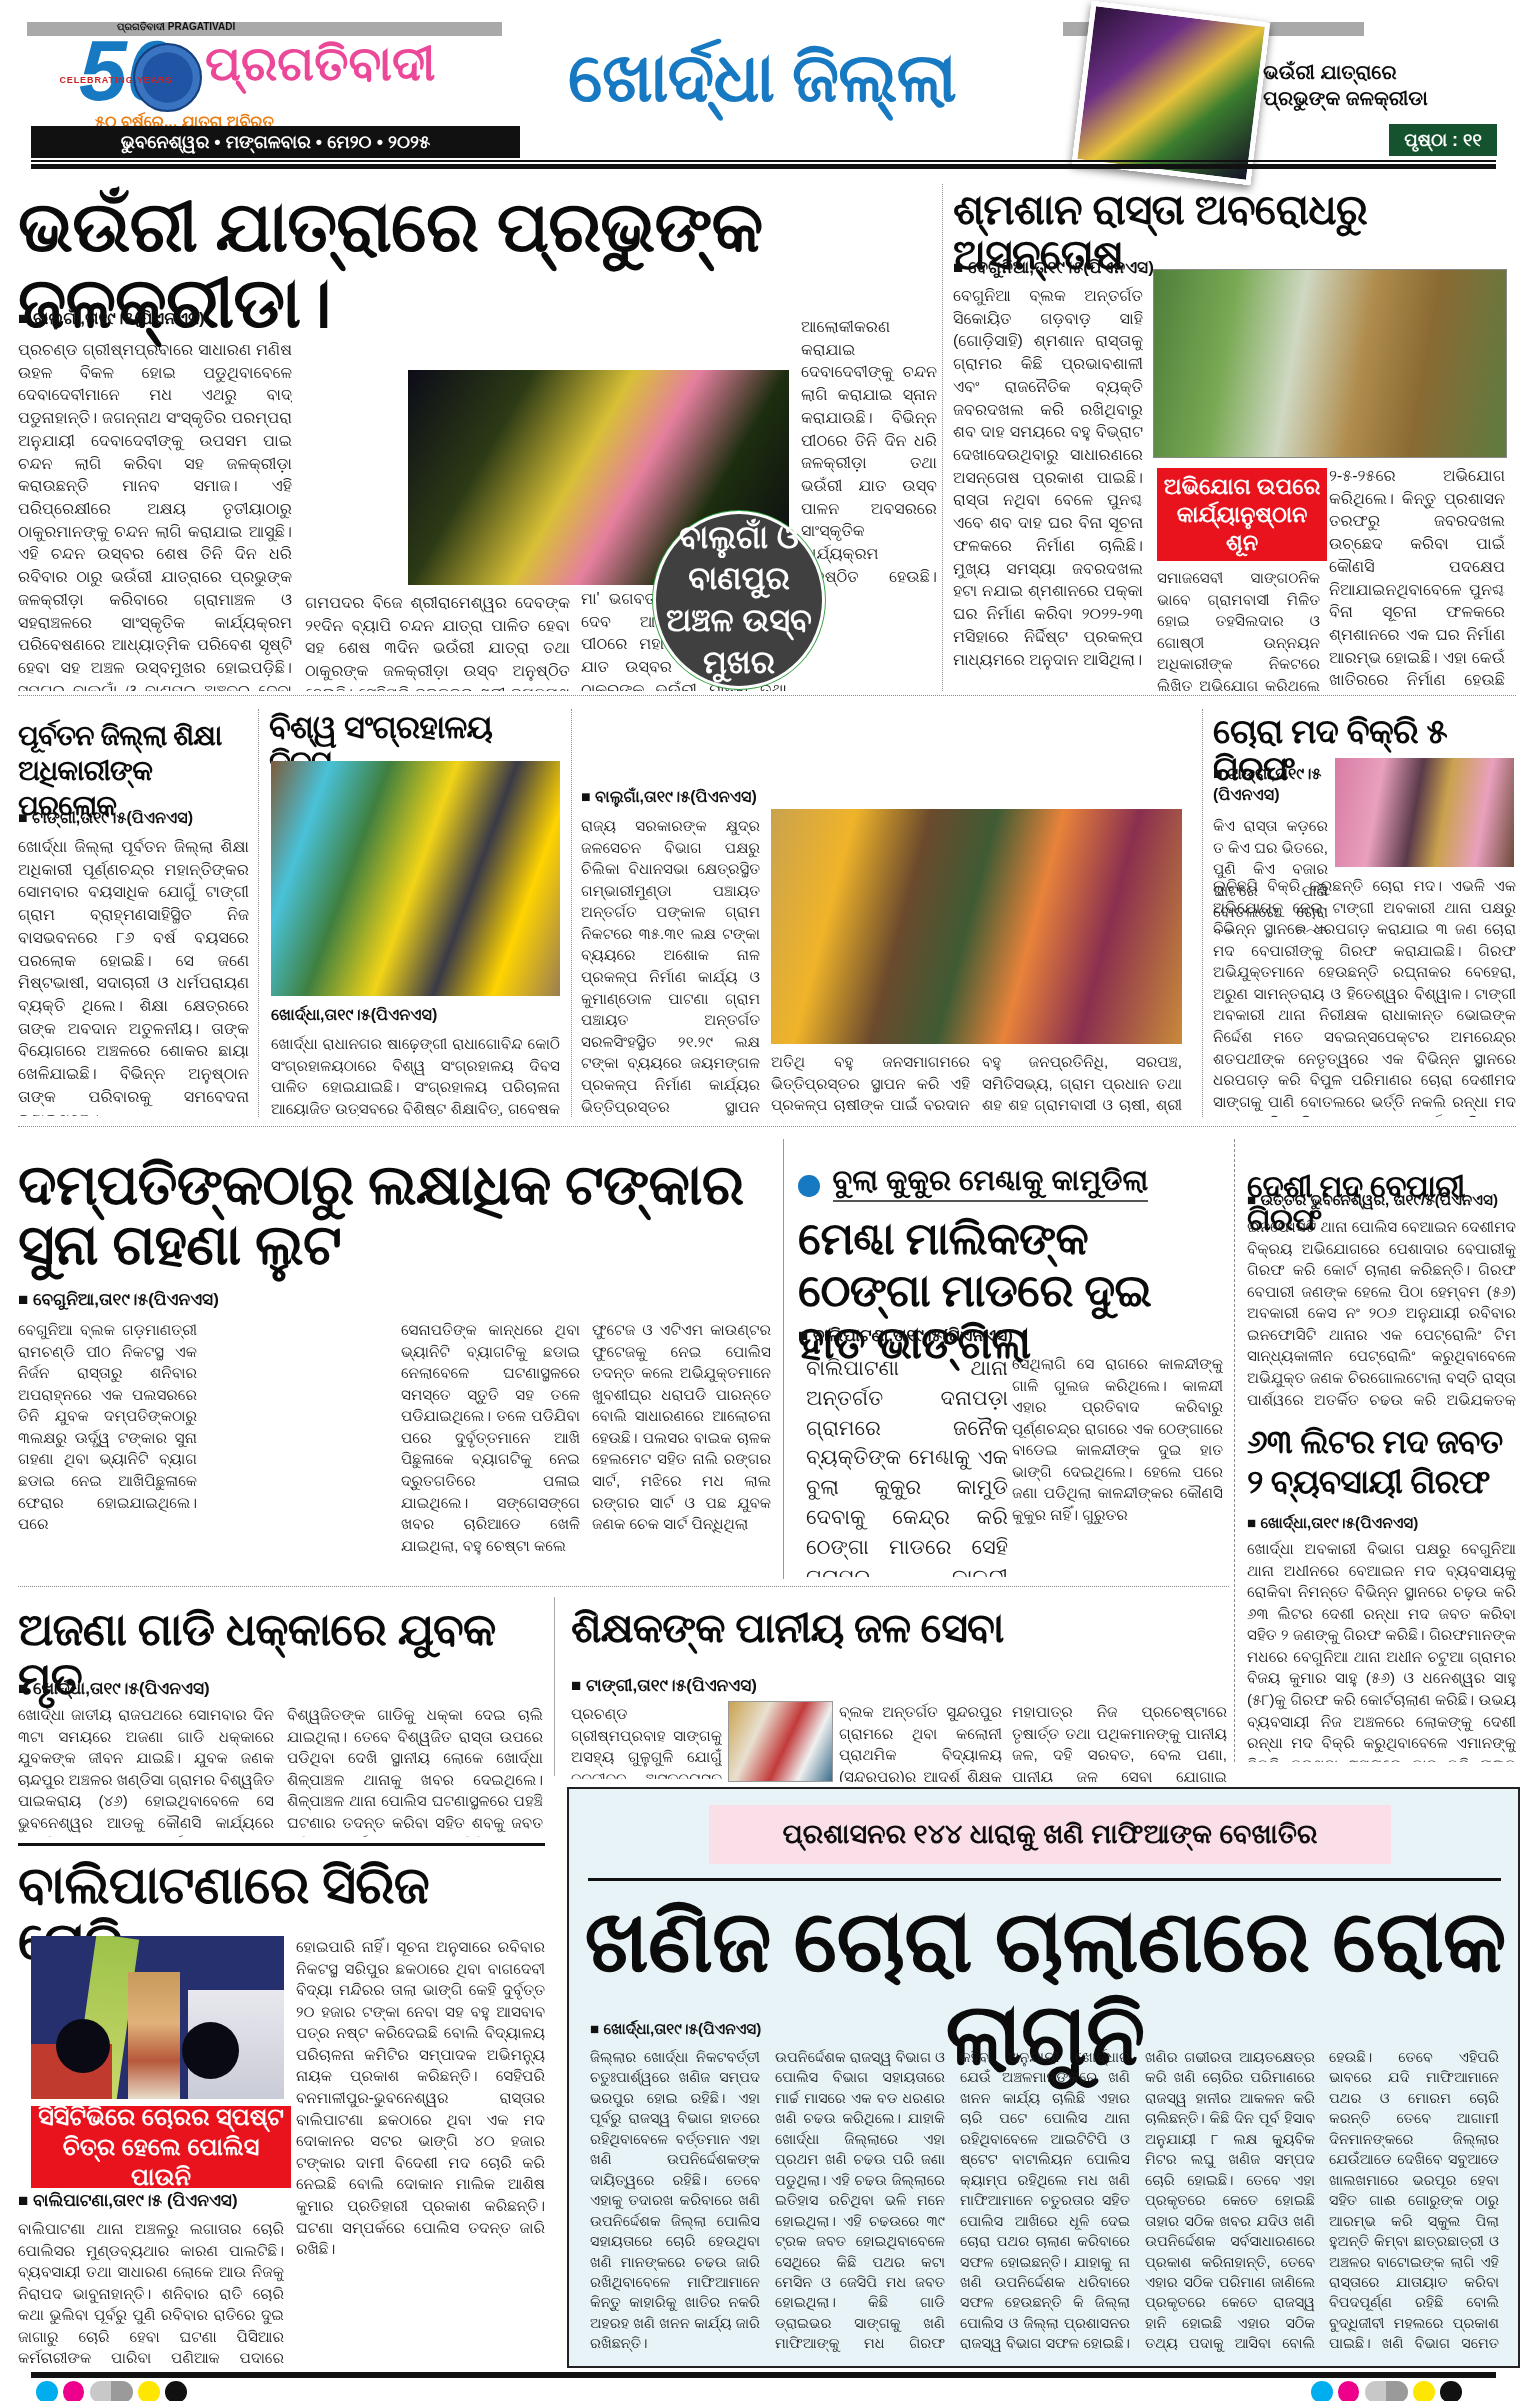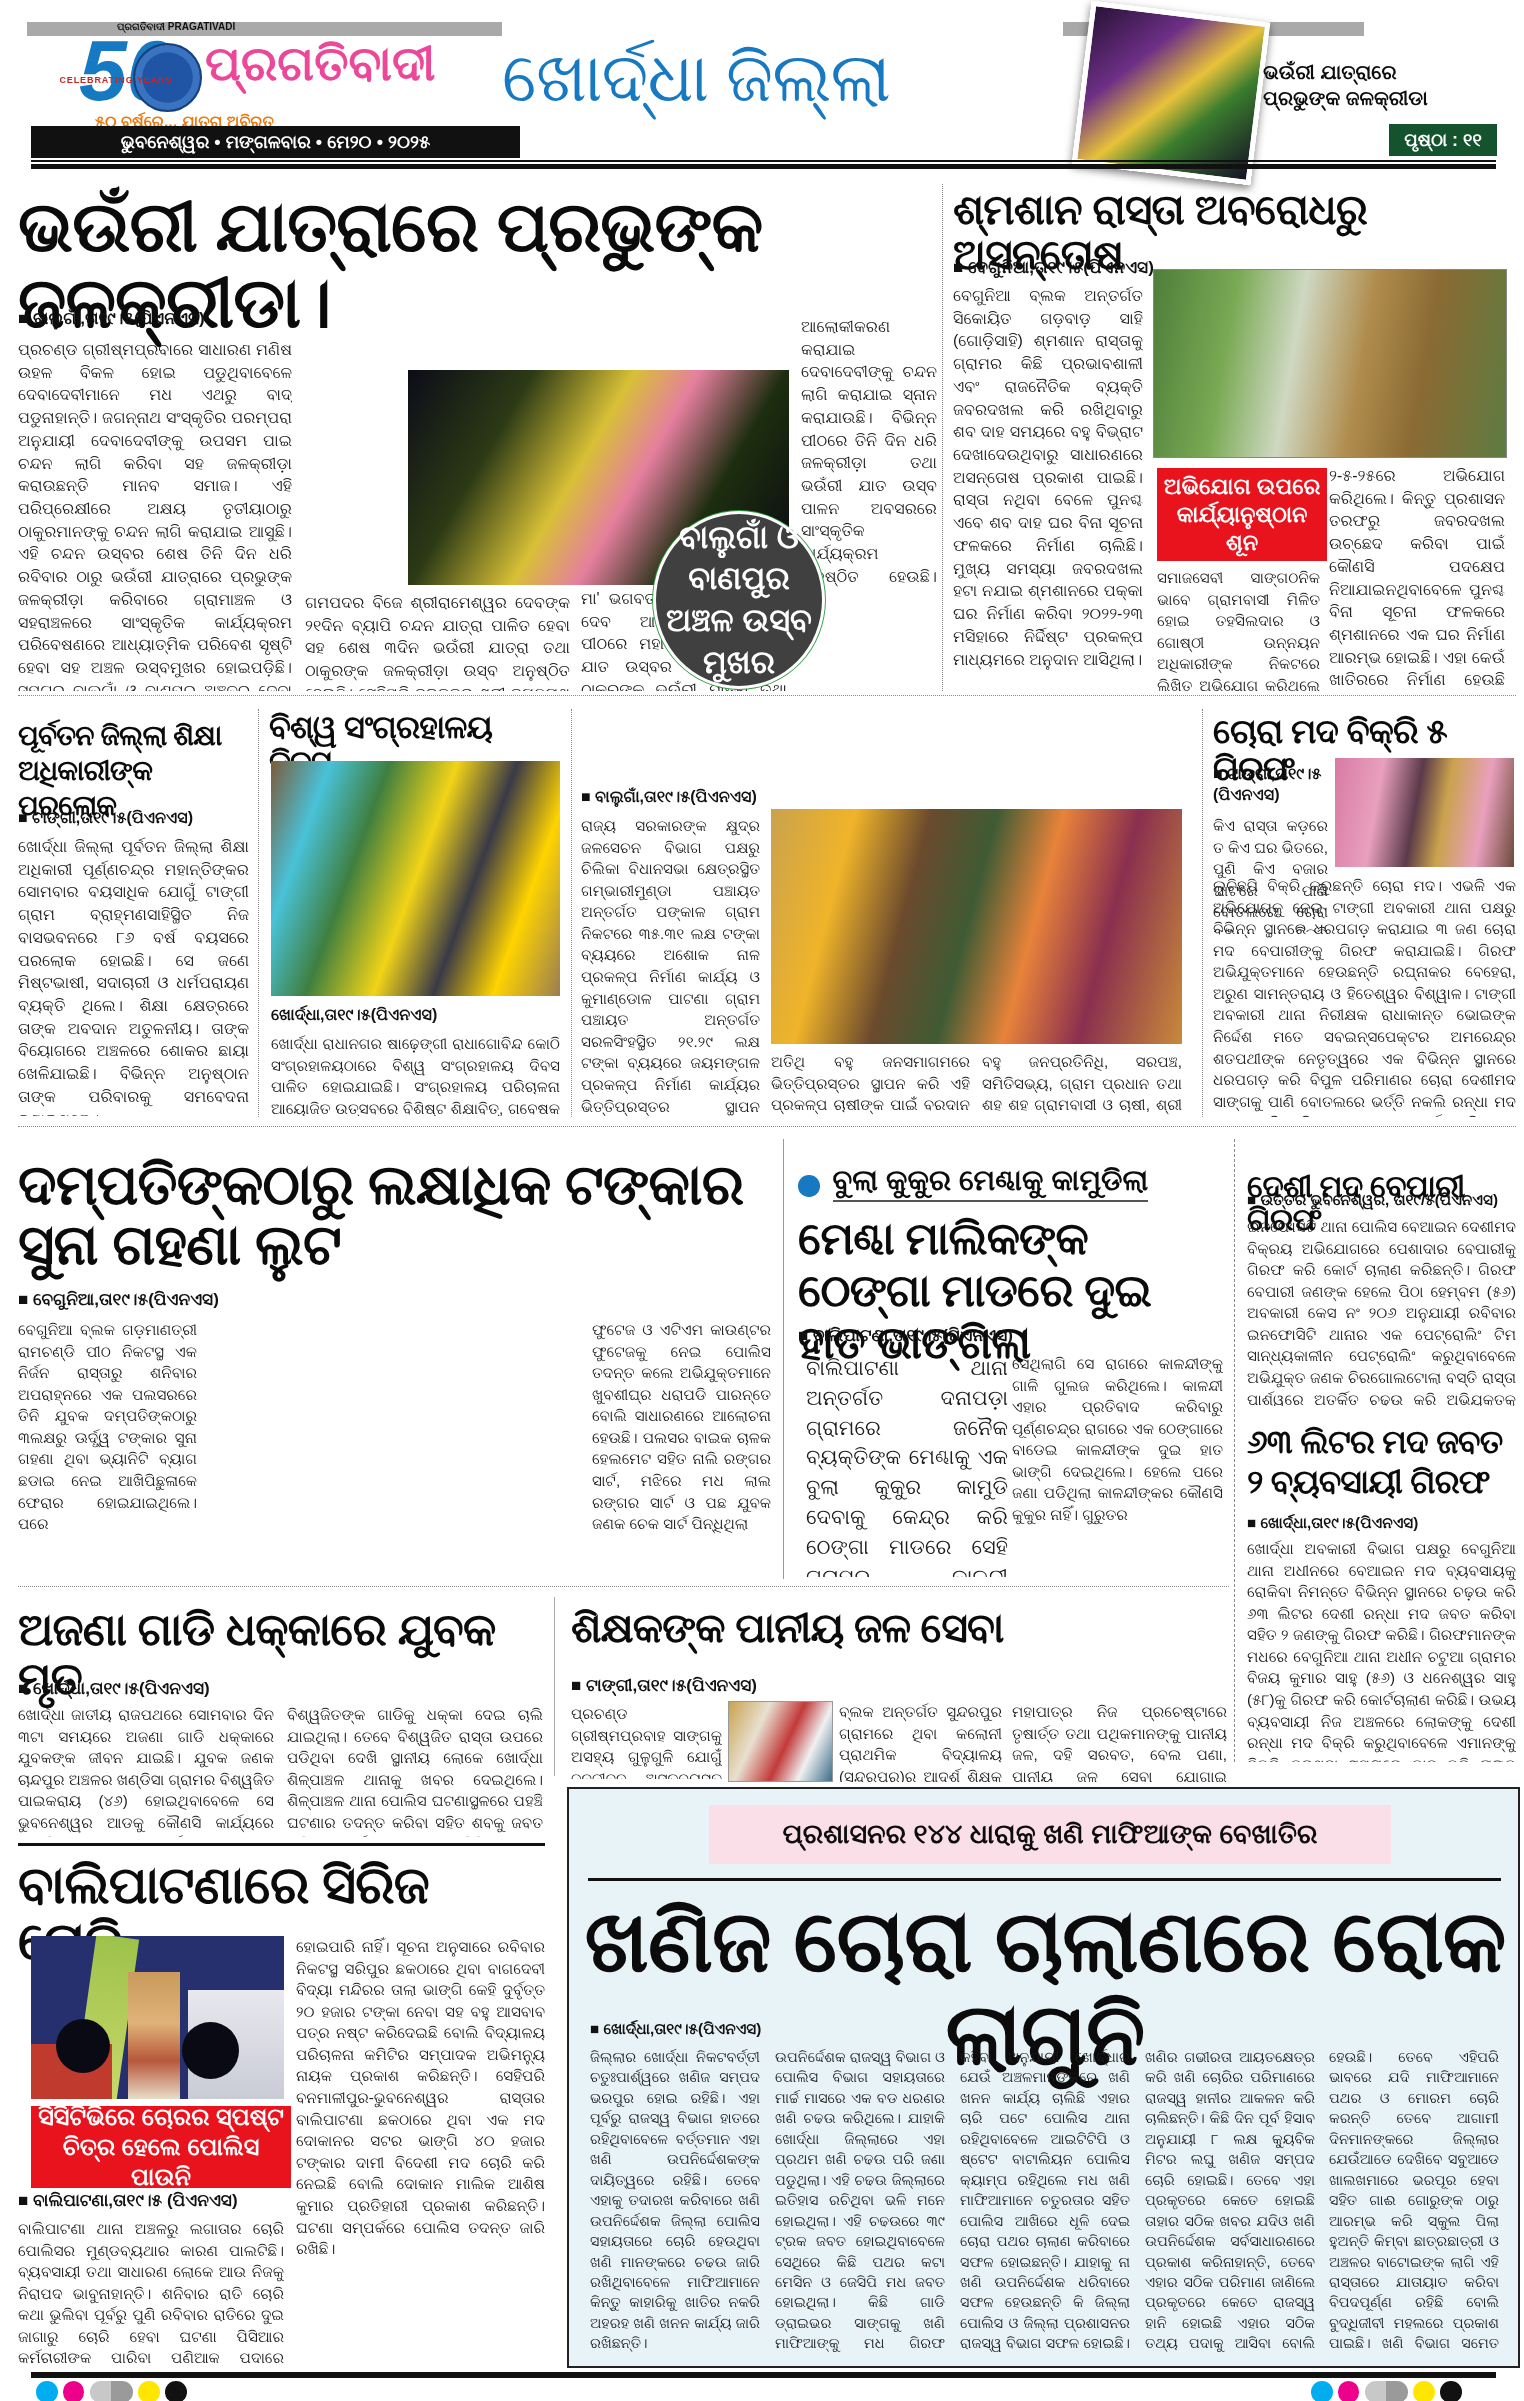--- a/index.html
+++ b/index.html
@@ -29,21 +29,21 @@
 
   <div class="abs" style="left:63px;top:34px;width:296px;height:90px;">
     <span class="abs" style="left:16px;top:-7.2px;font-size:86px;font-weight:900;font-style:italic;color:#1779c2;line-height:1;">50</span>
     <span class="abs" style="left:70px;top:9px;width:65px;height:65px;border-radius:50%;background:#1f55a4;border:2.7px solid #16407e;box-shadow:inset 0 0 0 7.2px #3a74c0;"></span>
     <span class="abs" style="left:54px;top:-12.6px;font-size:10px;font-weight:700;color:#111;">ପ୍ରଗତିବାଦୀ PRAGATIVADI</span>
     <span class="abs" style="left:-3.6px;top:41px;font-size:9px;font-weight:700;color:#c22;letter-spacing:0.9px;">CELEBRATING YEARS</span>
     <span class="abs" style="left:142px;top:2px;font-size:48px;font-weight:900;color:#ec4899;">ପ୍ରଗତିବାଦୀ</span>
     <span class="abs" style="left:32px;top:79px;font-size:16px;font-weight:800;color:#e87a10;">୫୦ ବର୍ଷରେ... ଯାତ୍ରା ଅବିରତ</span>
   </div>
 
-  <div class="abs" style="left:502px;top:38px;width:520px;text-align:left;font-size:68px;font-weight:400;color:#1779c2;letter-spacing:-0.9px;">ଖୋର୍ଦ୍ଧା ଜିଲ୍ଲା</div>
+  <div class="abs" style="left:502px;top:38px;width:520px;text-align:center;font-size:68px;font-weight:700;color:#1779c2;letter-spacing:-0.9px;">ଖୋର୍ଦ୍ଧା ଜିଲ୍ଲା</div>
 
   <div class="photo" style="left:1081px;top:10.8px;width:170px;height:154px;transform:rotate(7deg);background:linear-gradient(135deg,#2a1238 0%,#6d2f86 30%,#e8c23a 52%,#3b7d2e 68%,#141126 100%);border:5.4px solid #fff;box-shadow:0 3.6px 9px rgba(0,0,0,0.5);"></div>
   <div class="abs" style="left:1263px;top:59px;width:197px;font-size:20px;font-weight:900;color:#0d0d0d;line-height:1.3;">ଭଉଁରୀ ଯାତ୍ରାରେ ପ୍ରଭୁଙ୍କ ଜଳକ୍ରୀଡା</div>
 
   <div class="abs" style="left:31px;top:126px;width:489px;height:32px;background:#111;color:#fff;font-size:18px;font-weight:700;display:flex;align-items:center;justify-content:center;">ଭୁବନେଶ୍ୱର • ମଙ୍ଗଳବାର • ମେ୨୦ • ୨୦୨୫</div>
   <div class="abs" style="left:1389px;top:124px;width:108px;height:32px;background:#14532d;color:#fff;font-size:18px;font-weight:700;display:flex;align-items:center;justify-content:center;">ପୃଷ୍ଠା : ୧୧</div>
   <div class="abs" style="left:31px;top:160px;width:1465px;height:1.8px;background:#111;"></div>
   <div class="abs" style="left:31px;top:164px;width:1465px;height:5.4px;background:#111;"></div>
 
   <div class="hl abs" style="left:18px;top:190px;width:919px;font-size:70px;">ଭଉଁରୀ ଯାତ୍ରାରେ ପ୍ରଭୁଙ୍କ ଜଳକ୍ରୀଡା।</div>
@@ -92,20 +92,21 @@
   <div class="byl abs" style="left:1213px;top:764px;width:117px;font-size:16px;line-height:1.3;">■ ଟାଙ୍ଗୀ,ତା୧୯।୫ (ପିଏନଏସ)</div>
   <div class="photo" style="left:1335px;top:758px;width:179px;height:109px;background:linear-gradient(100deg,#d77ba4 0%,#e9a0bd 25%,#5b3a4a 45%,#caa24e 60%,#e9a0bd 80%,#6d4a3a 100%);"></div>
   <div class="col" style="left:1213px;top:815px;width:115px;height:117px;font-size:15.2px;">କିଏ ରାସ୍ତା କଡ଼ରେ ତ କିଏ ଘର ଭିତରେ, ପୁଣି କିଏ ବଜାର ଘାଟରେ ପାଣି ବୋତଲରେ ଚୋରା ମଦ ବିକ୍ରି କରୁଛନ୍ତି।</div>
   <div class="col" style="left:1213px;top:875px;width:303px;height:242px;font-size:15.2px;">ଲୁଚିଛପି ବିକ୍ରି କରୁଛନ୍ତି ଚୋରା ମଦ। ଏଭଳି ଏକ ଅଭିଯୋଗକୁ ନେଇ ଟାଙ୍ଗୀ ଅବକାରୀ ଥାନା ପକ୍ଷରୁ ବିଭିନ୍ନ ସ୍ଥାନରେ ଧରପଗଡ଼ କରାଯାଇ ୩ ଜଣ ଚୋରା ମଦ ବେପାରୀଙ୍କୁ ଗିରଫ କରାଯାଇଛି। ଗିରଫ ଅଭିଯୁକ୍ତମାନେ ହେଉଛନ୍ତି ରଘ୍ନାକର ବେହେରା, ଅରୁଣ ସାମନ୍ତରାୟ ଓ ହିତେଶ୍ୱର ବିଶ୍ୱାଳ। ଟାଙ୍ଗୀ ଅବକାରୀ ଥାନା ନିରୀକ୍ଷକ ରାଧାକାନ୍ତ ଭୋଇଙ୍କ ନିର୍ଦ୍ଦେଶ ମତେ ସବଇନ୍ସପେକ୍ଟର ଅମରେନ୍ଦ୍ର ଶତପଥୀଙ୍କ ନେତୃତ୍ୱରେ ଏକ ବିଭିନ୍ନ ସ୍ଥାନରେ ଧରପଗଡ଼ କରି ବିପୁଳ ପରିମାଣର ଚୋରା ଦେଶୀମଦ ସାଙ୍ଗକୁ ପାଣି ବୋତଲରେ ଭର୍ତ୍ତି ନକଲି ରନ୍ଧା ମଦ ଜବତ କରିଛନ୍ତି। ଅନ୍ୟପଟେ ଖୋର୍ଦ୍ଧା ଜିଲ୍ଲାର ଟାଙ୍ଗୀ ଥାନା ନିରୀକ୍ଷକ ରବୀନ୍ଦ୍ର କୁମାର ଭୁଜବଳଙ୍କ ନିର୍ଦ୍ଦେଶ ମତେ ଗଠିତ ଏକ ଟାସ୍କଫୋର୍ସ କାଲୁପଡାଘାଟ ନିକଟବର୍ତ୍ତୀ ଅଞ୍ଚଳରେ ଅତର୍କିତ ଚଢ଼ଉ କରି ବିପୁଳ ପରିମାଣର ଚୋରା ଦେଶୀ-ବିଦେଶୀ ମଦ ଜବତ କରିବା ସହିତ ୨ ଜଣ ଚୋରା ମଦ ବେପାରୀଙ୍କୁ ଗିରଫ କରିଛନ୍ତି।</div>
 
   <div class="hdot" style="left:18px;top:1126px;width:1498px;"></div>
 
   <div class="hl abs" style="left:18px;top:1155px;width:762px;font-size:56px;">ଦମ୍ପତିଙ୍କଠାରୁ ଲକ୍ଷାଧିକ ଟଙ୍କାର ସୁନା ଗହଣା ଲୁଟ</div>
   <div class="byl abs" style="left:18px;top:1290px;">■ ବେଗୁନିଆ,ତା୧୯।୫(ପିଏନଏସ)</div>
   <div class="col" style="left:18px;top:1319px;width:179px;height:258px;font-size:15.2px;">ବେଗୁନିଆ ବ୍ଲକ ଗଡ଼ମାଣତ୍ରୀ ରାମଚଣ୍ଡି ପୀଠ ନିକଟସ୍ଥ ଏକ ନିର୍ଜନ ରାସ୍ତାରୁ ଶନିବାର ଅପରାହ୍ନରେ ଏକ ପଲସରରେ ତିନି ଯୁବକ ଦମ୍ପତିଙ୍କଠାରୁ ୩ଲକ୍ଷରୁ ଊର୍ଦ୍ଧ୍ୱ ଟଙ୍କାର ସୁନା ଗହଣା ଥିବା ଭ୍ୟାନିଟି ବ୍ୟାଗ ଛଡାଇ ନେଇ ଆଖିପିଛୁଳାକେ ଫେରାର ହୋଇଯାଇଥିଲେ। ପରେ</div>
+  <div class="col" style="left:401px;top:1319px;width:179px;height:258px;font-size:15.2px;">ସେନାପତିଙ୍କ କାନ୍ଧରେ ଥିବା ଭ୍ୟାନିଟି ବ୍ୟାଗଟିକୁ ଛଡାଇ ନେଲାବେଳେ ଘଟଣାସ୍ଥଳରେ ସମସ୍ତେ ସ୍ତୁତି ସହ ତଳେ ପଡିଯାଇଥିଲେ। ତଳେ ପଡିଯିବା ପରେ ଦୁର୍ବୃତ୍ତମାନେ ଆଖି ପିଛୁଳାକେ ବ୍ୟାଗଟିକୁ ନେଇ ଦ୍ରୁତଗତିରେ ପଳାଇ ଯାଇଥିଲେ। ସଙ୍ଗେସଙ୍ଗେ ଖବର ଚାରିଆଡେ ଖେଳି ଯାଇଥିଲା, ବହୁ ଚେଷ୍ଟା କଲେ</div>
   <div class="col" style="left:592px;top:1319px;width:179px;height:258px;font-size:15.2px;">ଫୁଟେଜ ଓ ଏଟିଏମ କାଉଣ୍ଟର ଫୁଟେଜକୁ ନେଇ ପୋଲିସ ତଦନ୍ତ କଲେ ଅଭିଯୁକ୍ତମାନେ ଖୁବଶୀଘ୍ର ଧରାପଡି ପାରନ୍ତେ ବୋଲି ସାଧାରଣରେ ଆଲୋଚନା ହେଉଛି। ପଲସର ବାଇକ ଚାଳକ ହେଲମେଟ ସହିତ ନାଲି ରଙ୍ଗର ସାର୍ଟ, ମଝିରେ ମଧ ଲାଲ ରଙ୍ଗର ସାର୍ଟ ଓ ପଛ ଯୁବକ ଜଣକ ଚେକ ସାର୍ଟ ପିନ୍ଧିଥିଲା</div>
 
   <div class="vsol" style="left:783px;top:1139px;height:440px;border-left-color:#999;"></div>
 
   <div class="abs" style="left:798px;top:1164px;">
     <span style="display:inline-block;width:21.5px;height:21.5px;border-radius:50%;background:#1779c2;vertical-align:middle;margin-right:9px;"></span>
     <span style="font-size:29px;font-weight:900;color:#0d0d0d;border-bottom:2.7px solid #555;padding-bottom:3.6px;">ବୁଲା କୁକୁର ମେଣ୍ଢାକୁ କାମୁଡିଲା</span>
   </div>
   <div class="hl abs" style="left:798px;top:1213px;width:426px;font-size:45px;line-height:1.15;">ମେଣ୍ଢା ମାଲିକଙ୍କ ଠେଙ୍ଗା ମାଡରେ ଦୁଇ ହାତ ଭାଙ୍ଗିଲା</div>
   <div class="byl abs" style="left:798px;top:1326px;">■ ବାଲିପାଟଣା,ତା୧୯।୫(ପିଏନଏସ)</div>

